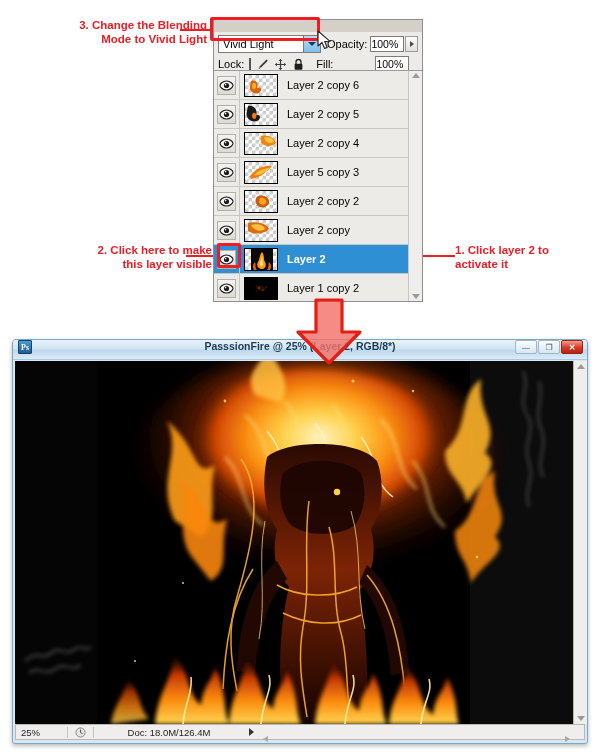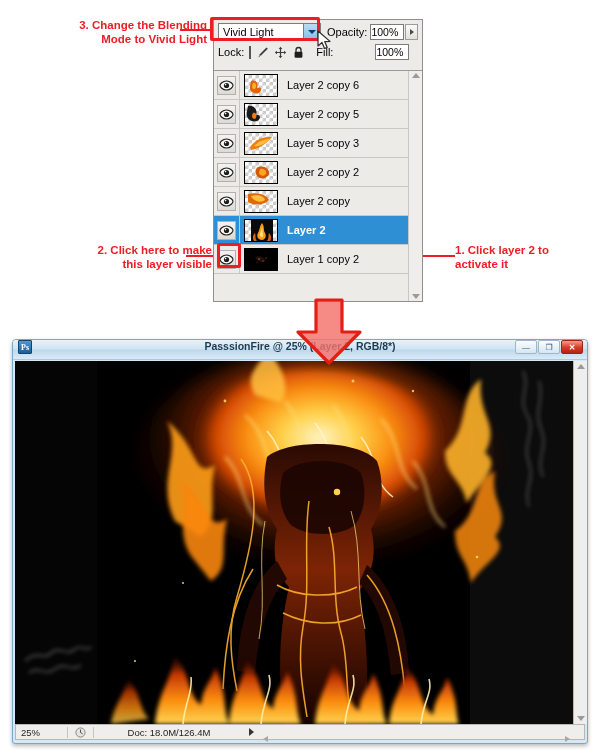--- a/index.html
+++ b/index.html
@@ -45,20 +45,21 @@
     position: absolute; left: 213px; top: 19px;
     width: 210px; height: 283px;
     background: #d4d0c8;
     border: 1px solid #8f8f8f;
     font-size: 11px; color: #000;
     overflow: hidden;
   }
   .panel-top {
     background: #ecebe8;
     padding: 3px 4px 17px 4px;
+    margin-top: 12px;
   }
   .row { display: flex; align-items: center; }
   .row.r1 { margin-bottom: 3px; }
 
   .combo {
     position: relative;
     width: 104px; height: 18px;
     background: #fff;
     border: 1px solid #7b7b7b;
     display: flex; align-items: center;
@@ -353,20 +354,38 @@
                 </svg>
               </div>
             </div>
             <div class="thumb">
               <svg width="34" height="23">
                 <path d="M3 2 C9 1 13 6 11 11 C15 10 17 14 12 17 C5 19 0 13 2 7 Z" fill="#1b1b1b"></path>
                 <path d="M8 9 C11 8 13 12 10 15 C7 15 6 12 8 9 Z" fill="#f07a0c"></path>
               </svg>
             </div>
             <div class="lname">Layer 2 copy 5</div>
+          </div>
+          <div class="layer">
+            <div class="eyecell">
+              <div class="eyebox">
+                <svg class="eye-svg" width="15" height="11" viewBox="0 0 15 11">
+                  <path d="M7.5 1 C11.5 1 14 4.2 14 5.5 C14 6.8 11.5 10 7.5 10 C3.5 10 1 6.8 1 5.5 C1 4.2 3.5 1 7.5 1 Z" fill="#f7f7f5" stroke="#1c1c1c" stroke-width="1.1"></path>
+                  <circle cx="7.5" cy="5.5" r="2.6" fill="#1c1c1c"></circle>
+                  <circle cx="6.6" cy="4.6" r="0.8" fill="#fff"></circle>
+                </svg>
+              </div>
+            </div>
+            <div class="thumb">
+              <svg width="34" height="23">
+                <path d="M16 3 C23 1 30 5 31 10 C27 14 20 14 16 10 Z" fill="#f58410"></path>
+                <path d="M19 5 C24 3 29 6 29 9 C25 11 21 10 19 5 Z" fill="#ffc444"></path>
+              </svg>
+            </div>
+            <div class="lname">Layer 2 copy 4</div>
           </div>
           <div class="layer">
             <div class="eyecell">
               <div class="eyebox">
                 <svg class="eye-svg" width="15" height="11" viewBox="0 0 15 11">
                   <path d="M7.5 1 C11.5 1 14 4.2 14 5.5 C14 6.8 11.5 10 7.5 10 C3.5 10 1 6.8 1 5.5 C1 4.2 3.5 1 7.5 1 Z" fill="#f7f7f5" stroke="#1c1c1c" stroke-width="1.1"></path>
                   <circle cx="7.5" cy="5.5" r="2.6" fill="#1c1c1c"></circle>
                   <circle cx="6.6" cy="4.6" r="0.8" fill="#fff"></circle>
                 </svg>
               </div>

